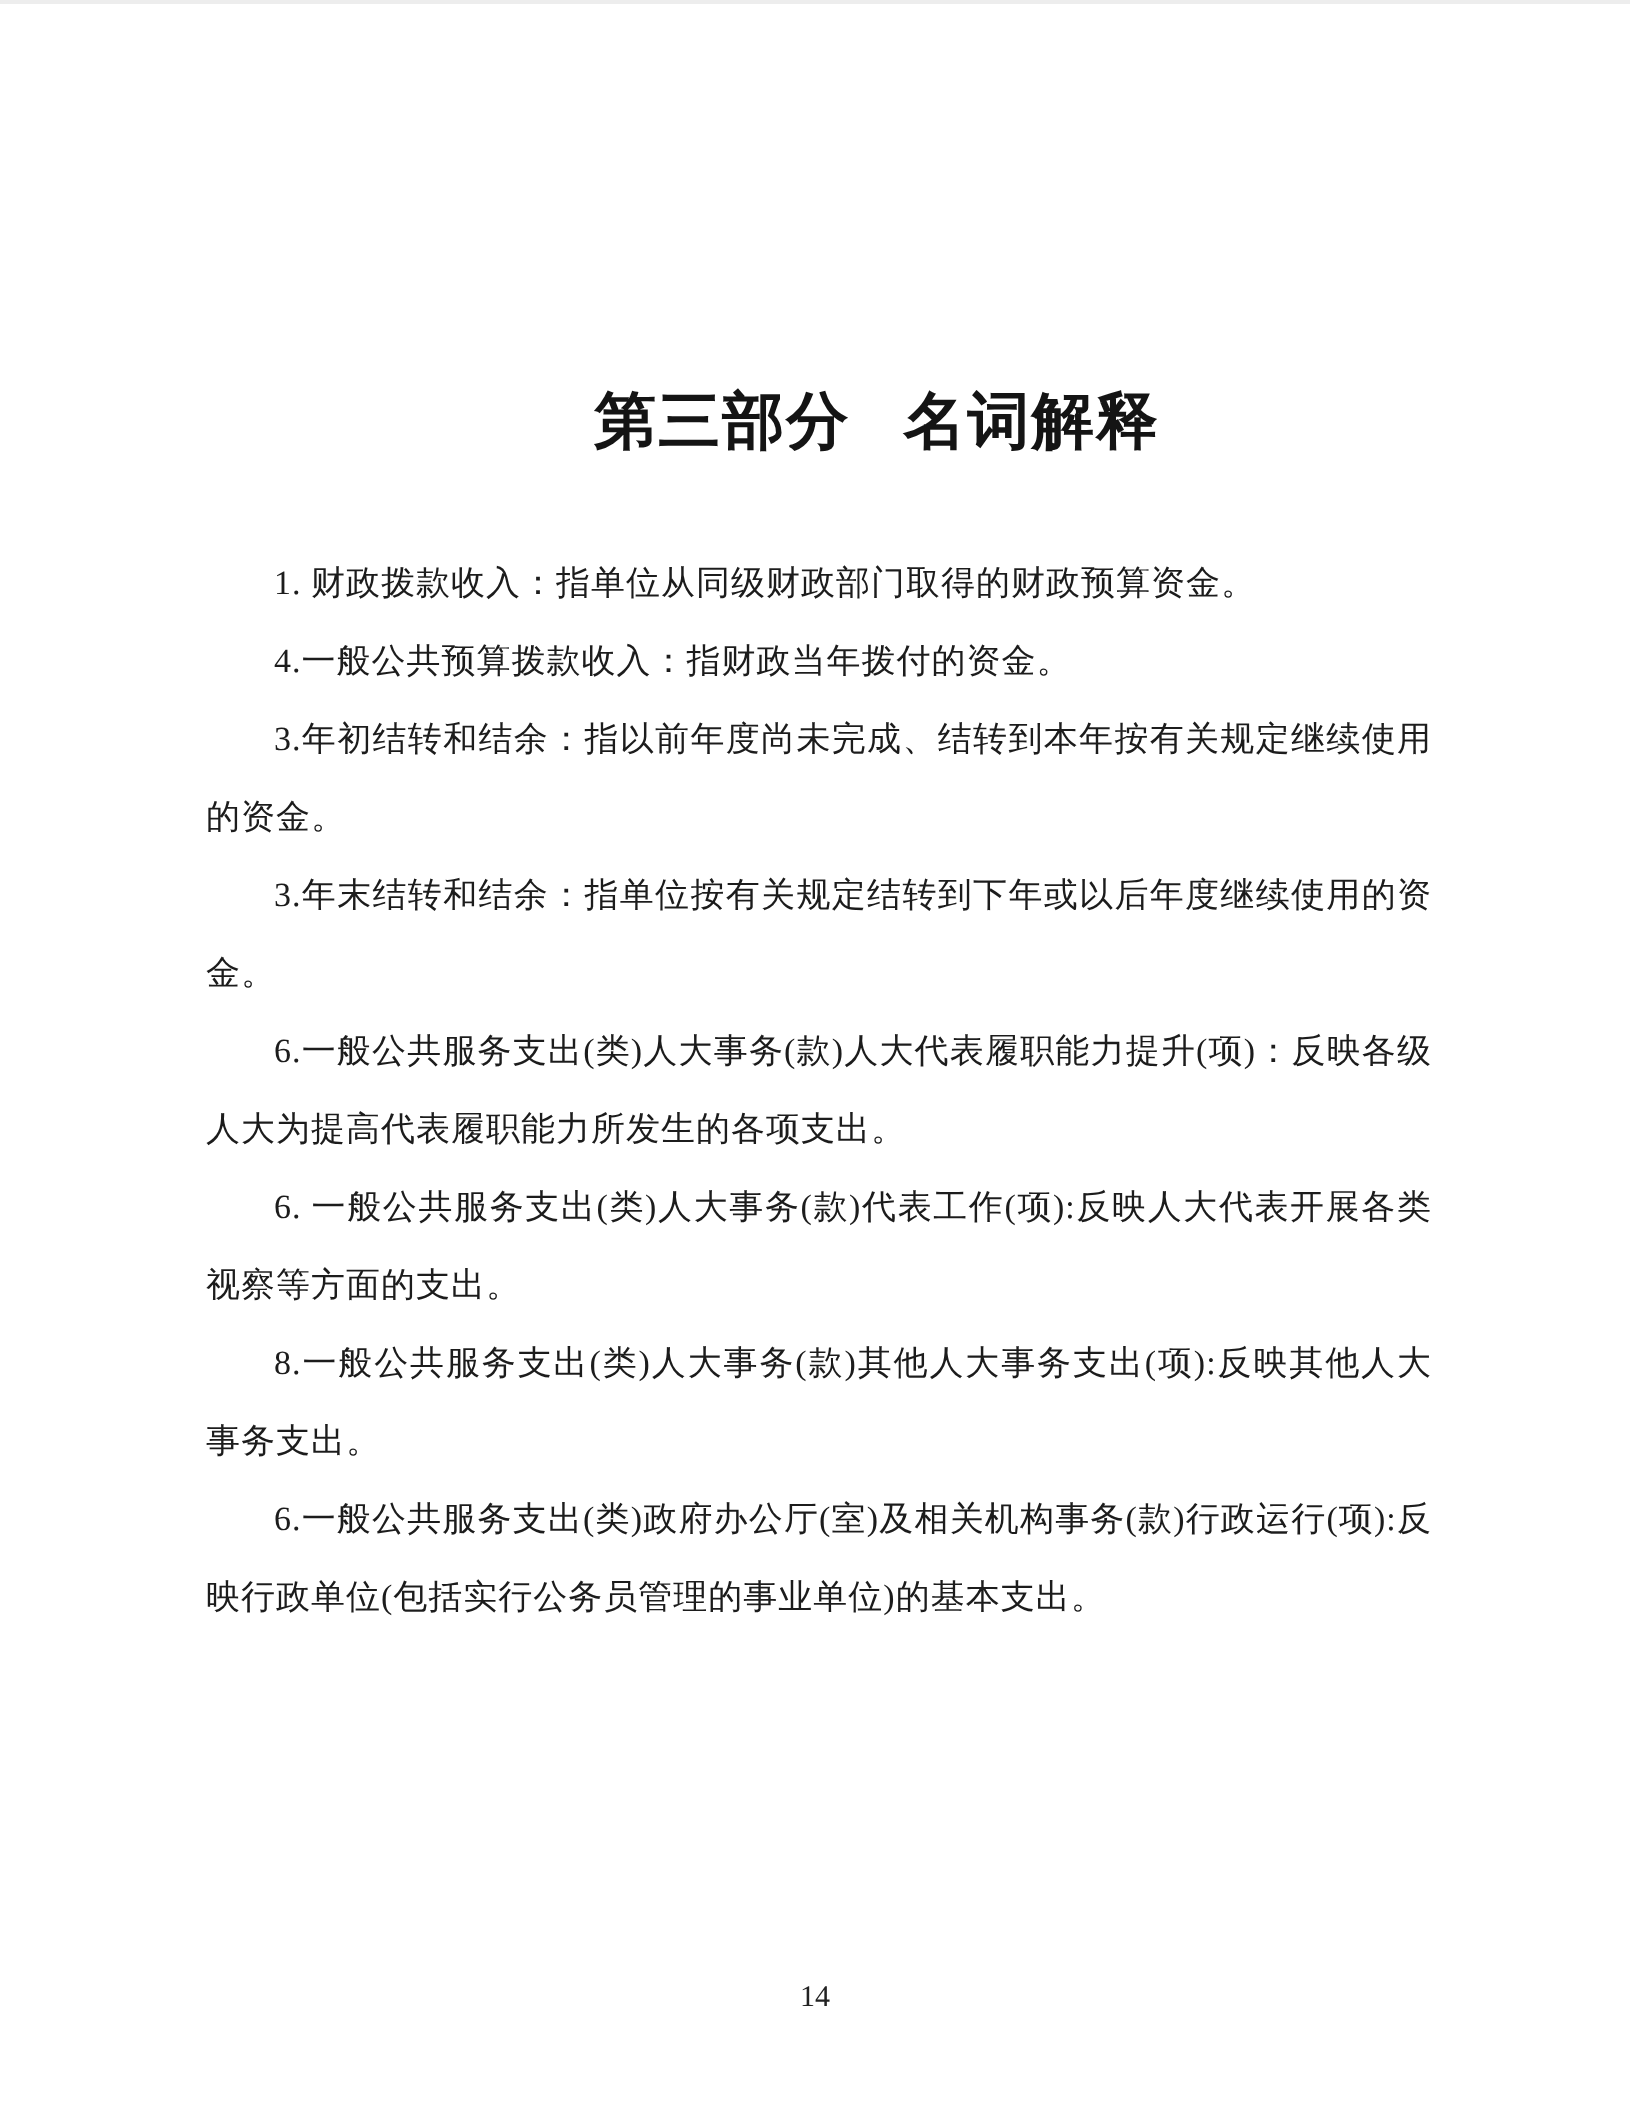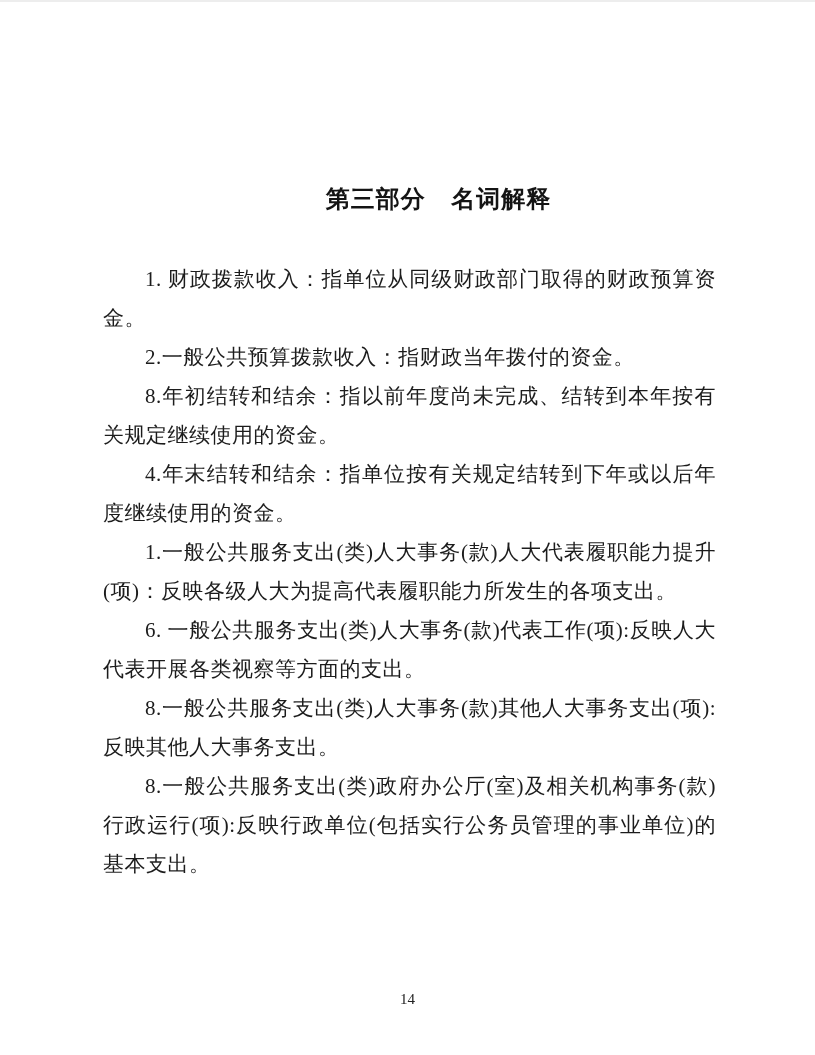--- a/index.html
+++ b/index.html
@@ -20,39 +20,39 @@
     width: 100%; height: 2px;
     background: #ededed;
   }
   .content {
     position: absolute;
     left: 103px;
     top: 183px;
     width: 613px;
   }
   .doc-title {
-    margin: 0;
+    margin: 12px;
     
     padding-left: 58px;
     text-align: center;
-    font-family: Liberation Sans, sans-serif;
+    font-family: Liberation Serif, serif;
     font-weight: bold;
-    font-size: 24px;
+    font-size: 31px;
     line-height: 32px;
     letter-spacing: 1px;
     word-spacing: 18px; 
     color: #141414;
   }
   .doc-body {
     margin-top: 45px;
   }
   .doc-body p {
     margin: 0;
     font-family: "Liberation Serif", "DejaVu Serif", serif;
-    font-size: 21px;
+    font-size: 17px;
     line-height: 39px;
     text-align: justify;
     text-indent: 2em;
     letter-spacing: 0.5px;
     color: #1c1c1c;
   }
   .page-number {
     position: absolute;
     top: 991px;
     left: 0;
@@ -66,23 +66,23 @@
 </head>
 <body>
 
 <div class="page-edge"></div>
 
 <div class="content">
   <h1 class="doc-title">第三部分 名词解释</h1>
 
   <div class="doc-body">
     <p>1. 财政拨款收入：指单位从同级财政部门取得的财政预算资金。</p>
-    <p>2.一般公共预算拨款收入：指财政当年拨付的资金。</p>
-    <p>8.年初结转和结余：指以前年度尚未完成、结转到本年按有关规定继续使用的资金。</p>
-    <p>4.年末结转和结余：指单位按有关规定结转到下年或以后年度继续使用的资金。</p>
-    <p>1.一般公共服务支出(类)人大事务(款)人大代表履职能力提升(项)：反映各级人大为提高代表履职能力所发生的各项支出。</p>
+    <p>4.一般公共预算拨款收入：指财政当年拨付的资金。</p>
+    <p>3.年初结转和结余：指以前年度尚未完成、结转到本年按有关规定继续使用的资金。</p>
+    <p>3.年末结转和结余：指单位按有关规定结转到下年或以后年度继续使用的资金。</p>
+    <p>6.一般公共服务支出(类)人大事务(款)人大代表履职能力提升(项)：反映各级人大为提高代表履职能力所发生的各项支出。</p>
     <p>6. 一般公共服务支出(类)人大事务(款)代表工作(项):反映人大代表开展各类视察等方面的支出。</p>
     <p>8.一般公共服务支出(类)人大事务(款)其他人大事务支出(项):反映其他人大事务支出。</p>
-    <p>8.一般公共服务支出(类)政府办公厅(室)及相关机构事务(款)行政运行(项):反映行政单位(包括实行公务员管理的事业单位)的基本支出。</p>
+    <p>6.一般公共服务支出(类)政府办公厅(室)及相关机构事务(款)行政运行(项):反映行政单位(包括实行公务员管理的事业单位)的基本支出。</p>
   </div>
 </div>
 
 <div class="page-number">14</div>
 
 </body></html>

